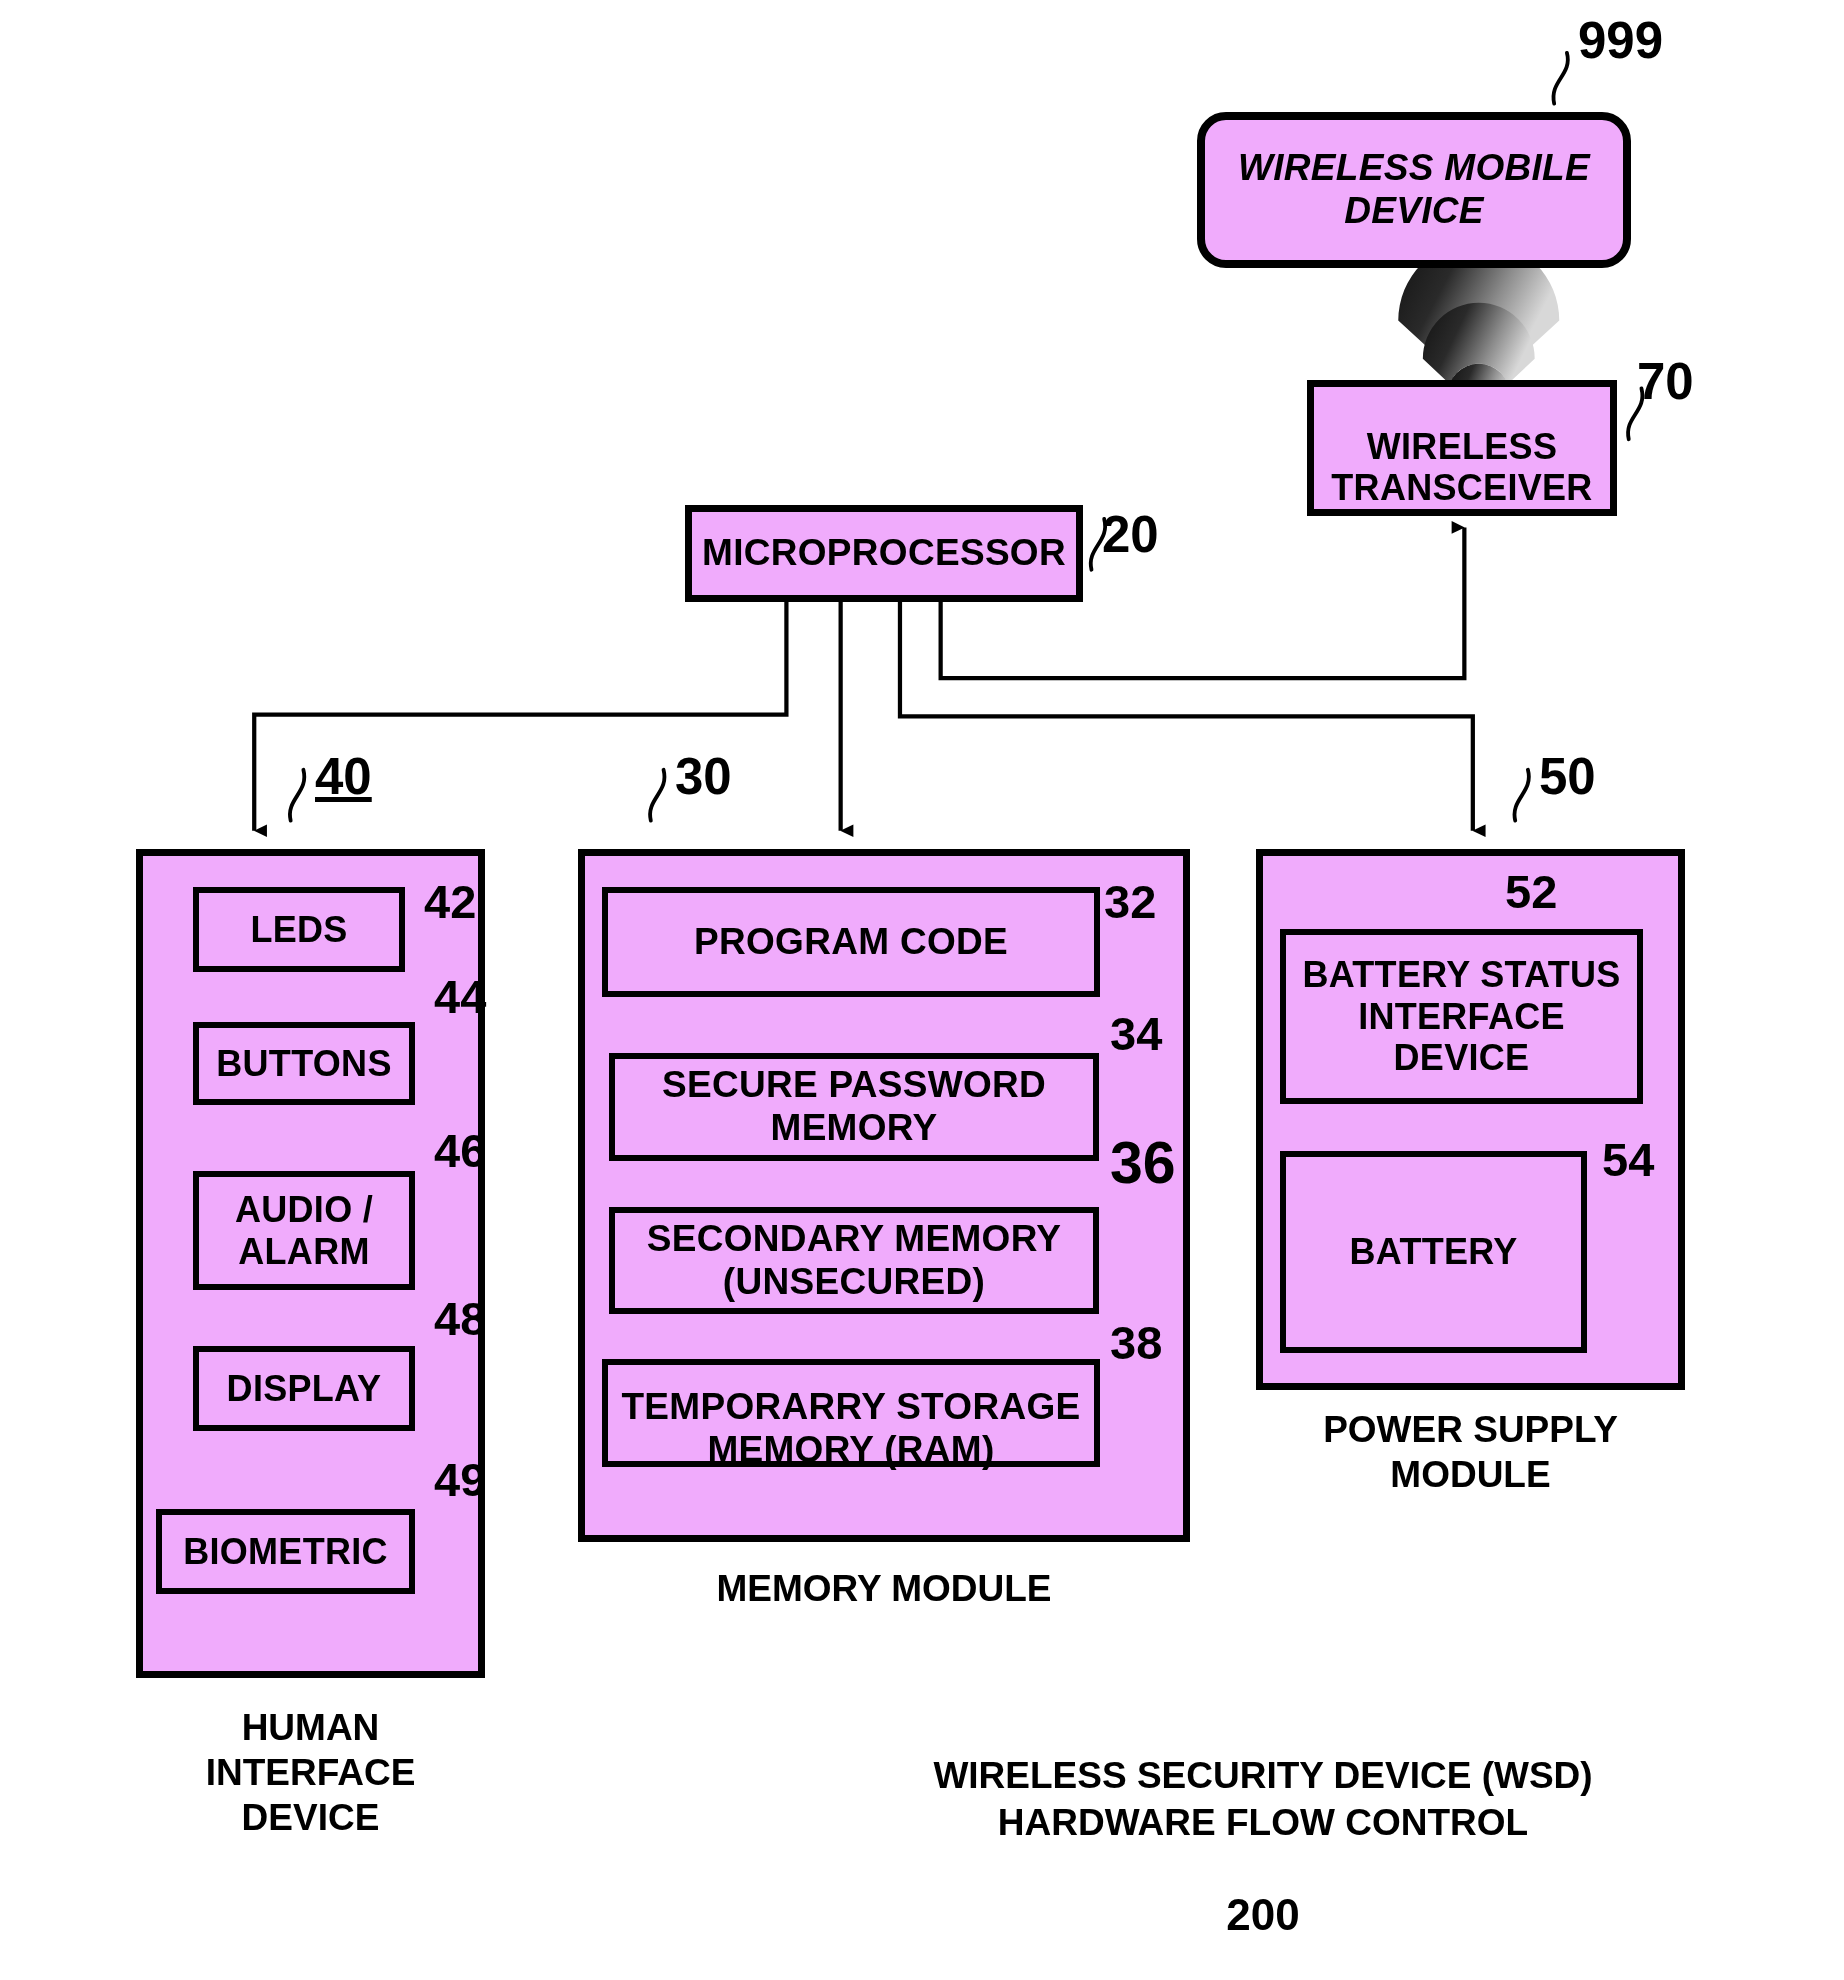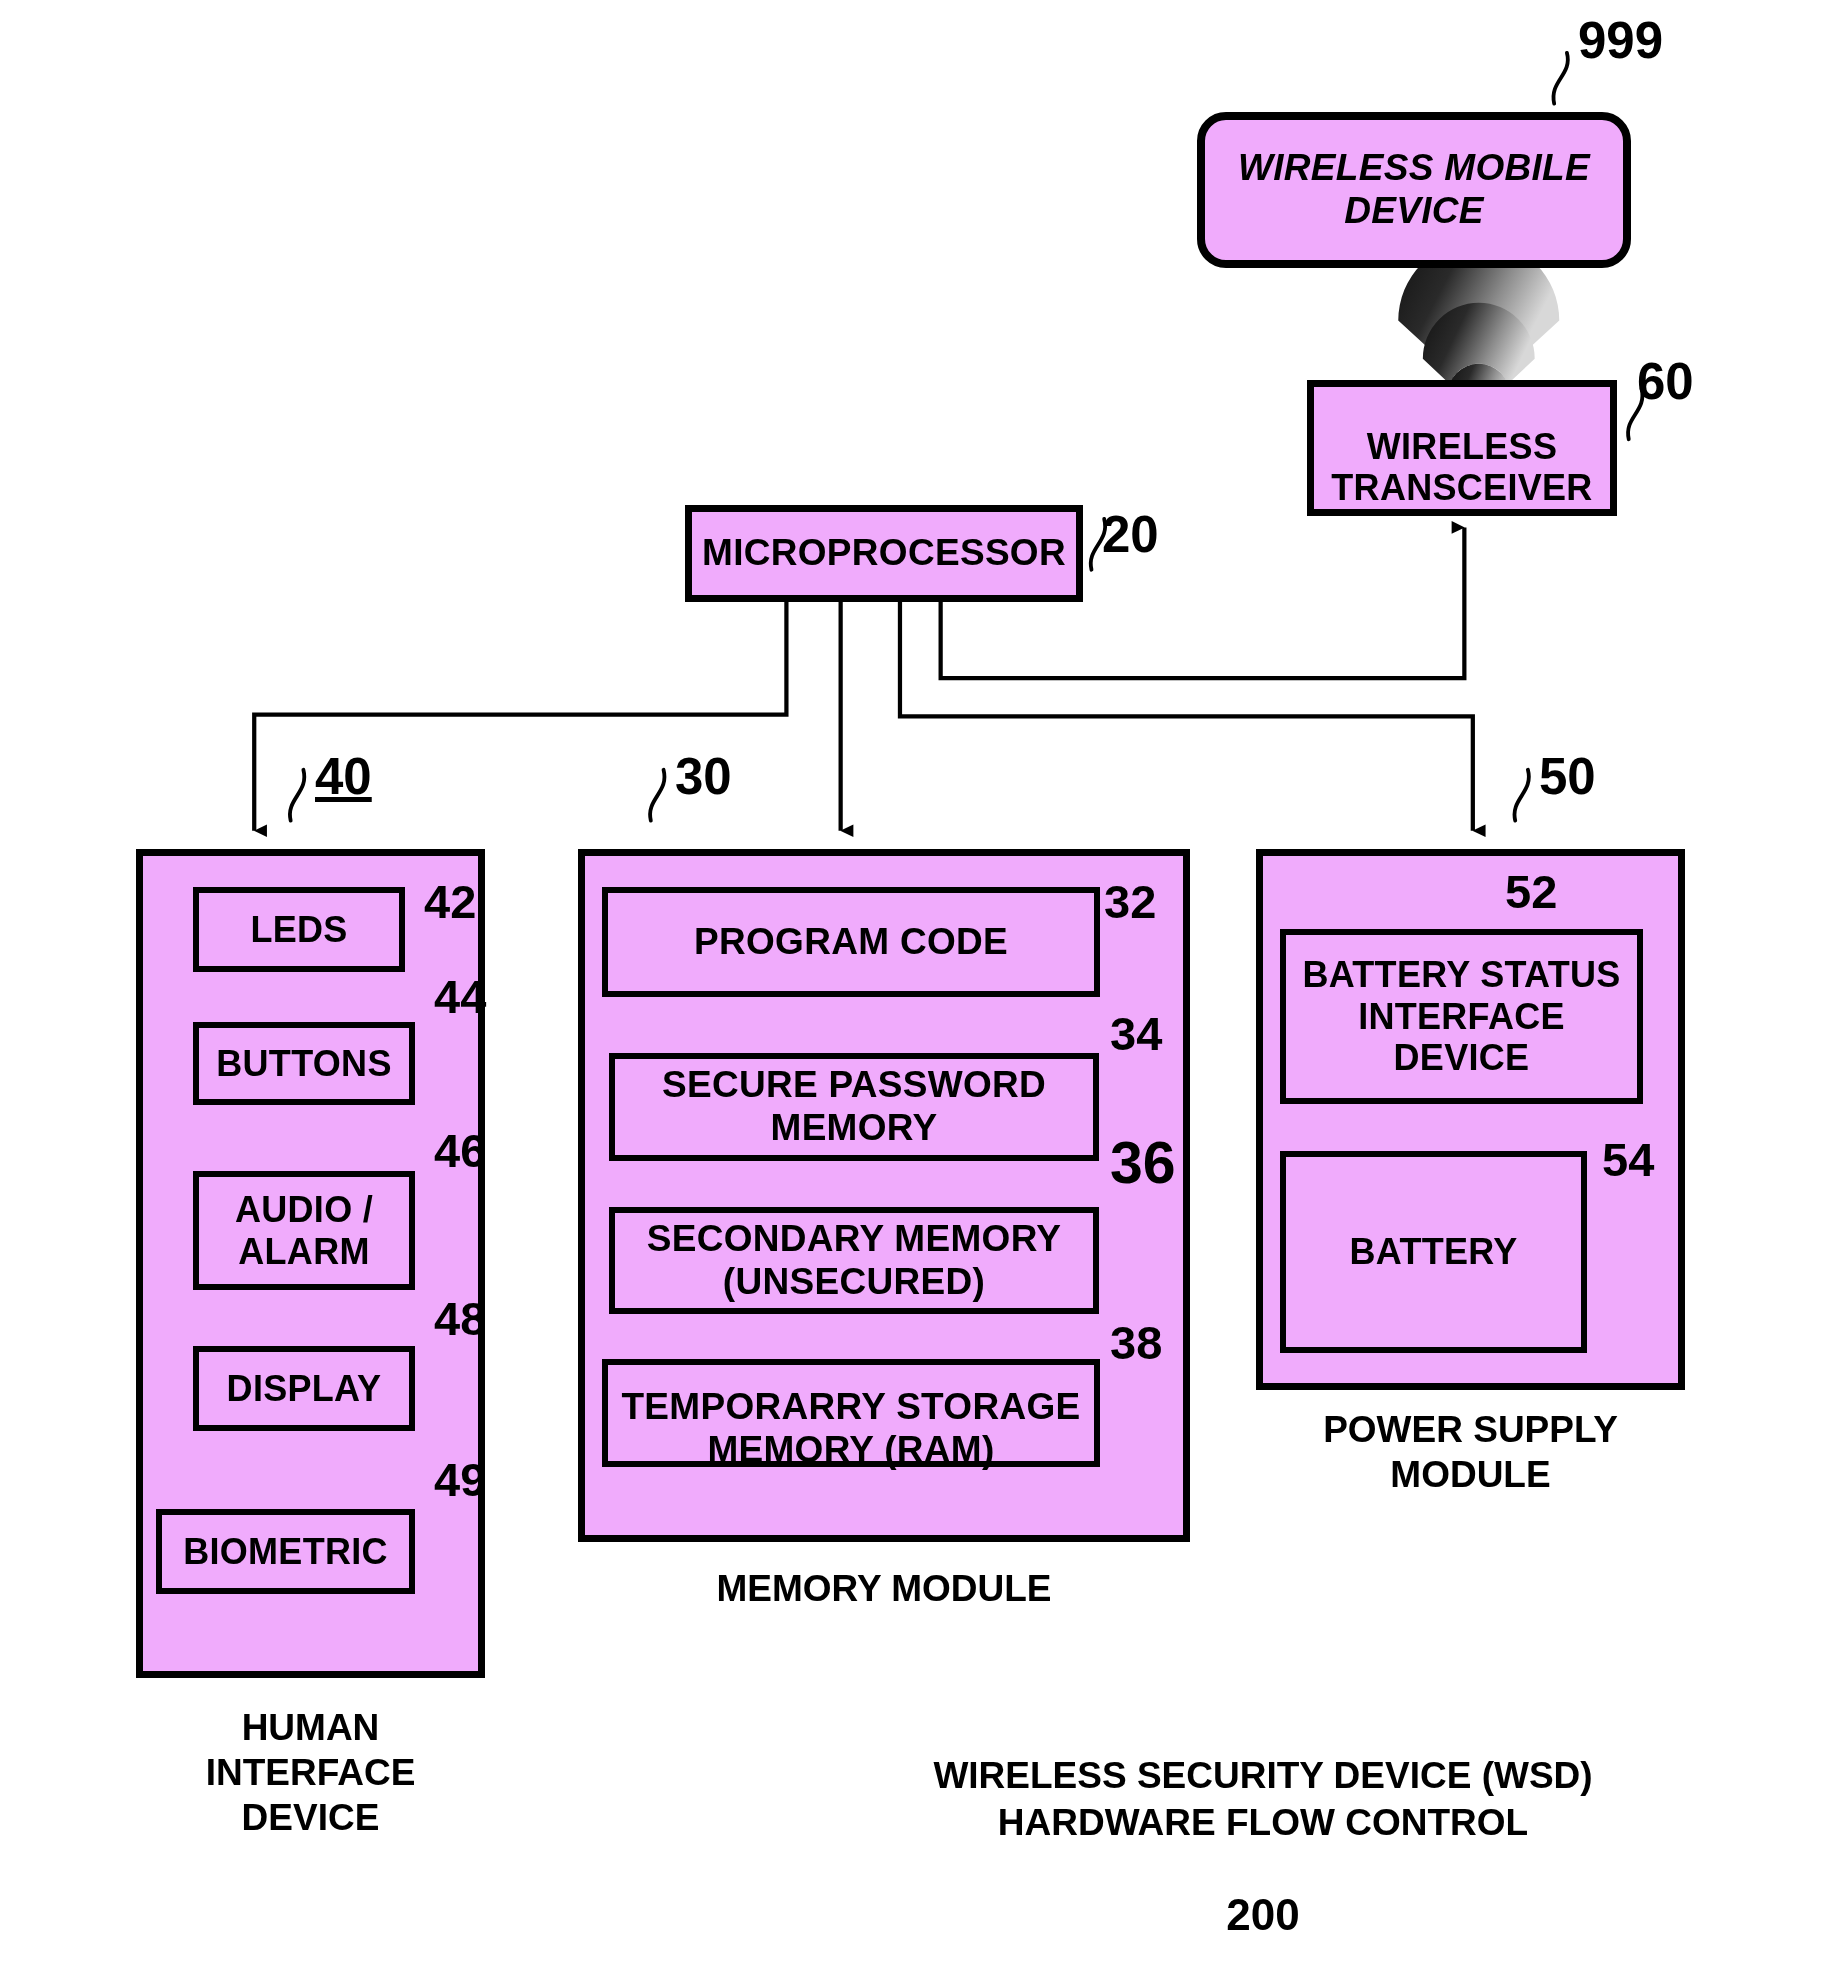--- a/index.html
+++ b/index.html
@@ -136,21 +136,21 @@
   <div class="box rounded italic" style="left:1197px; top:112px; width:434px; height:156px;">
     <span class="txt" style="font-size:37px;">WIRELESS MOBILE
 DEVICE</span>
   </div>
   <div class="refnum" style="left:1578px; top:15.3px; font-size:51px;">999</div>
 
   <div class="box" style="left:1307px; top:380px; width:310px; height:136px;align-items:flex-end;">
     <span class="txt" style="font-size:36px;">WIRELESS
 TRANSCEIVER</span>
   </div>
-  <div class="refnum" style="left:1637px; top:356px; font-size:51px;">60</div>
+  <div class="refnum" style="left:1637px; top:356px; font-size:51px;">70</div>
 
   <div class="box" style="left:685px; top:505px; width:398px; height:97px;">
     <span class="txt" style="font-size:37px;">MICROPROCESSOR</span>
   </div>
   <div class="refnum" style="left:1102px; top:509px; font-size:51px;">20</div>
 
   <div class="box" style="left:136px; top:849px; width:349px; height:829px;"></div>
   <div class="refnum" style="left:315px; top:751px; font-size:51px;text-decoration:underline;">40</div>
 
   <div class="box inner" style="left:193px; top:887px; width:212px; height:85px;">

